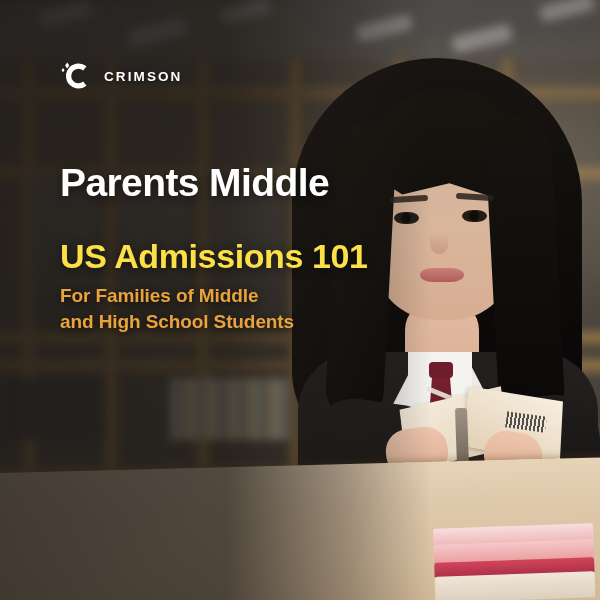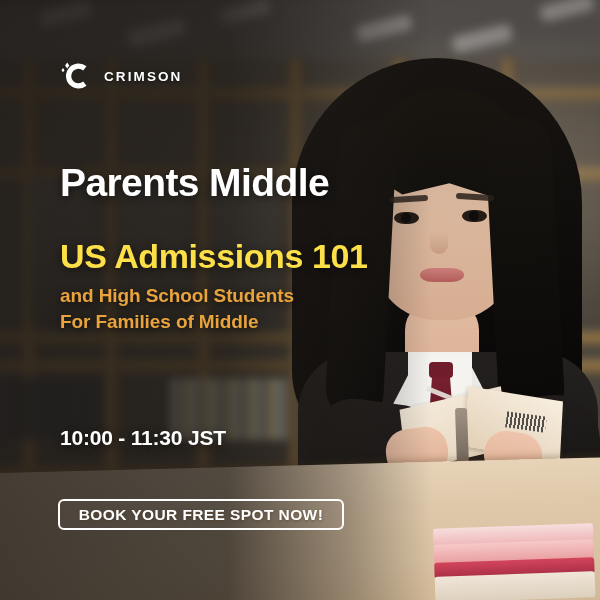--- a/index.html
+++ b/index.html
@@ -336,24 +336,22 @@
       <span class="logo-word">CRIMSON</span>
     </div>
 
     <h1 class="headline">
       <span class="l1">Parents Middle</span>
     </h1>
 
     <div class="subhead">US Admissions 101</div>
 
     <div class="audience" style="color:#E8A33D;">
+      <span>For Families of Middle</span>
       <span>and High School Students</span>
-      <span>For Families of Middle</span>
     </div>
 
     <div class="datetime">
-      <span>10:00 - 11:30 JST</span>
-    </div>
-
-    <div class="cta">BOOK YOUR FREE SPOT NOW!</div>
+    </div>
+
 
   </div>
 </div>
 
 </body></html>

